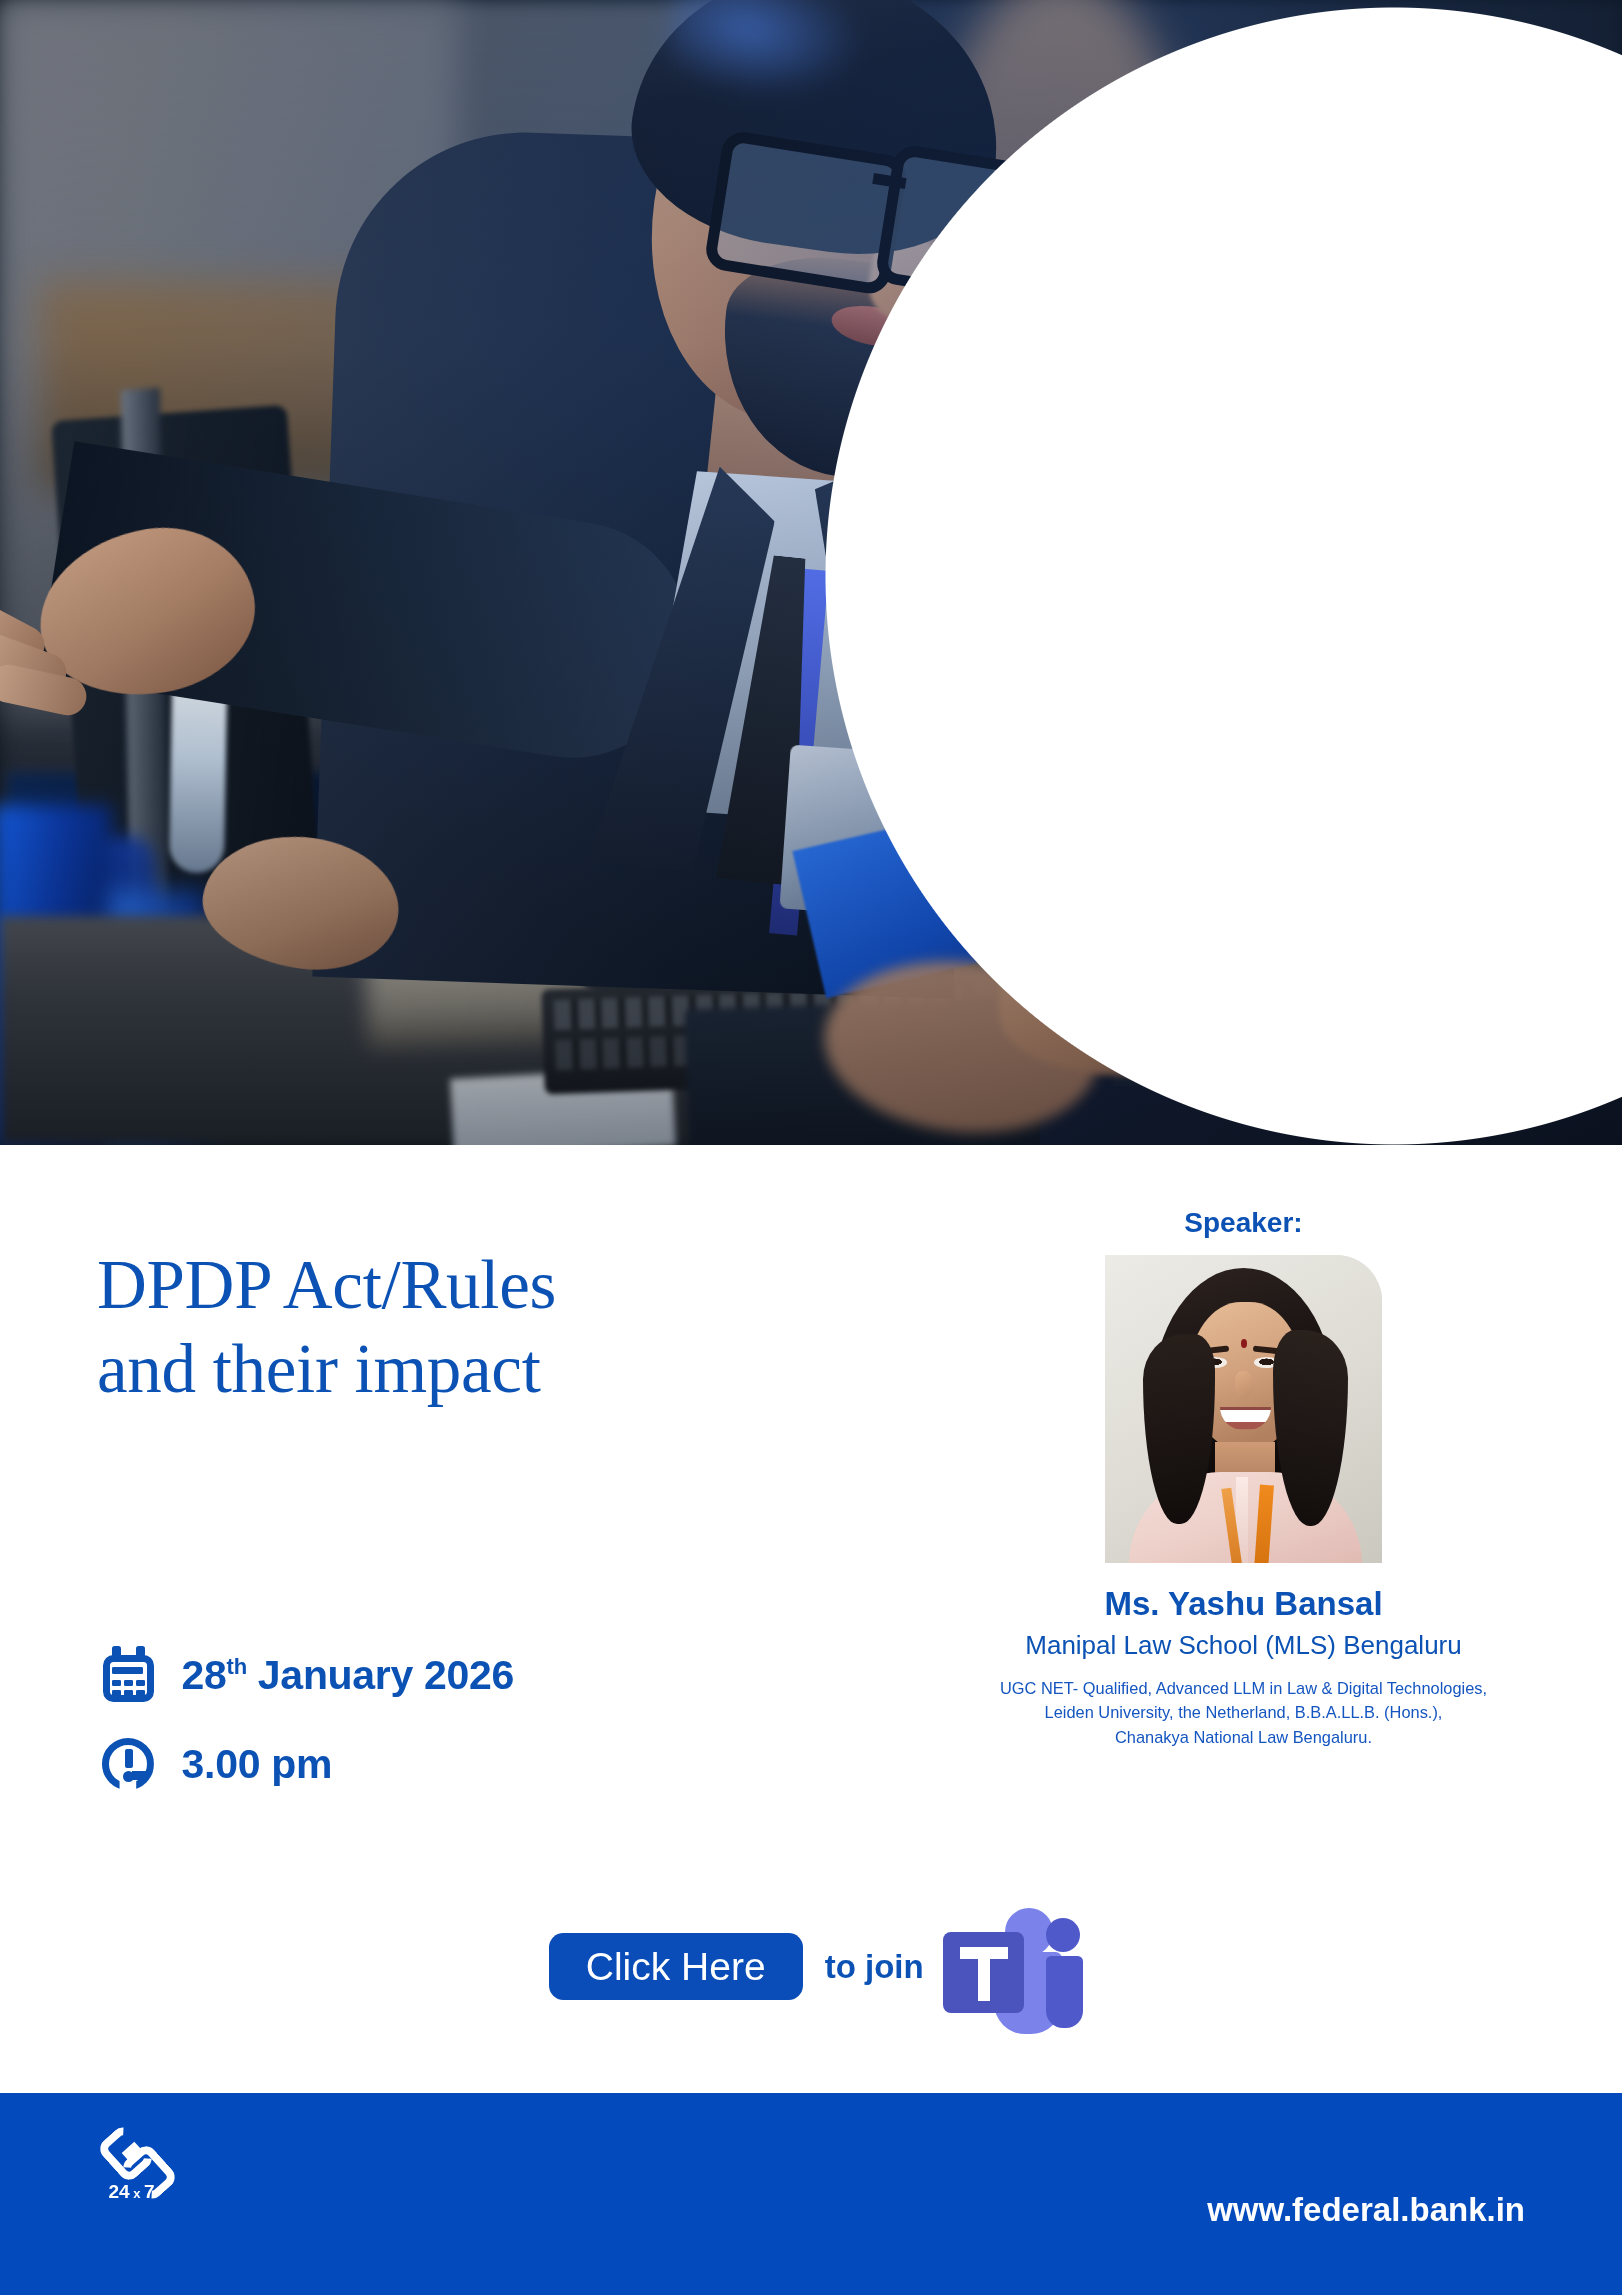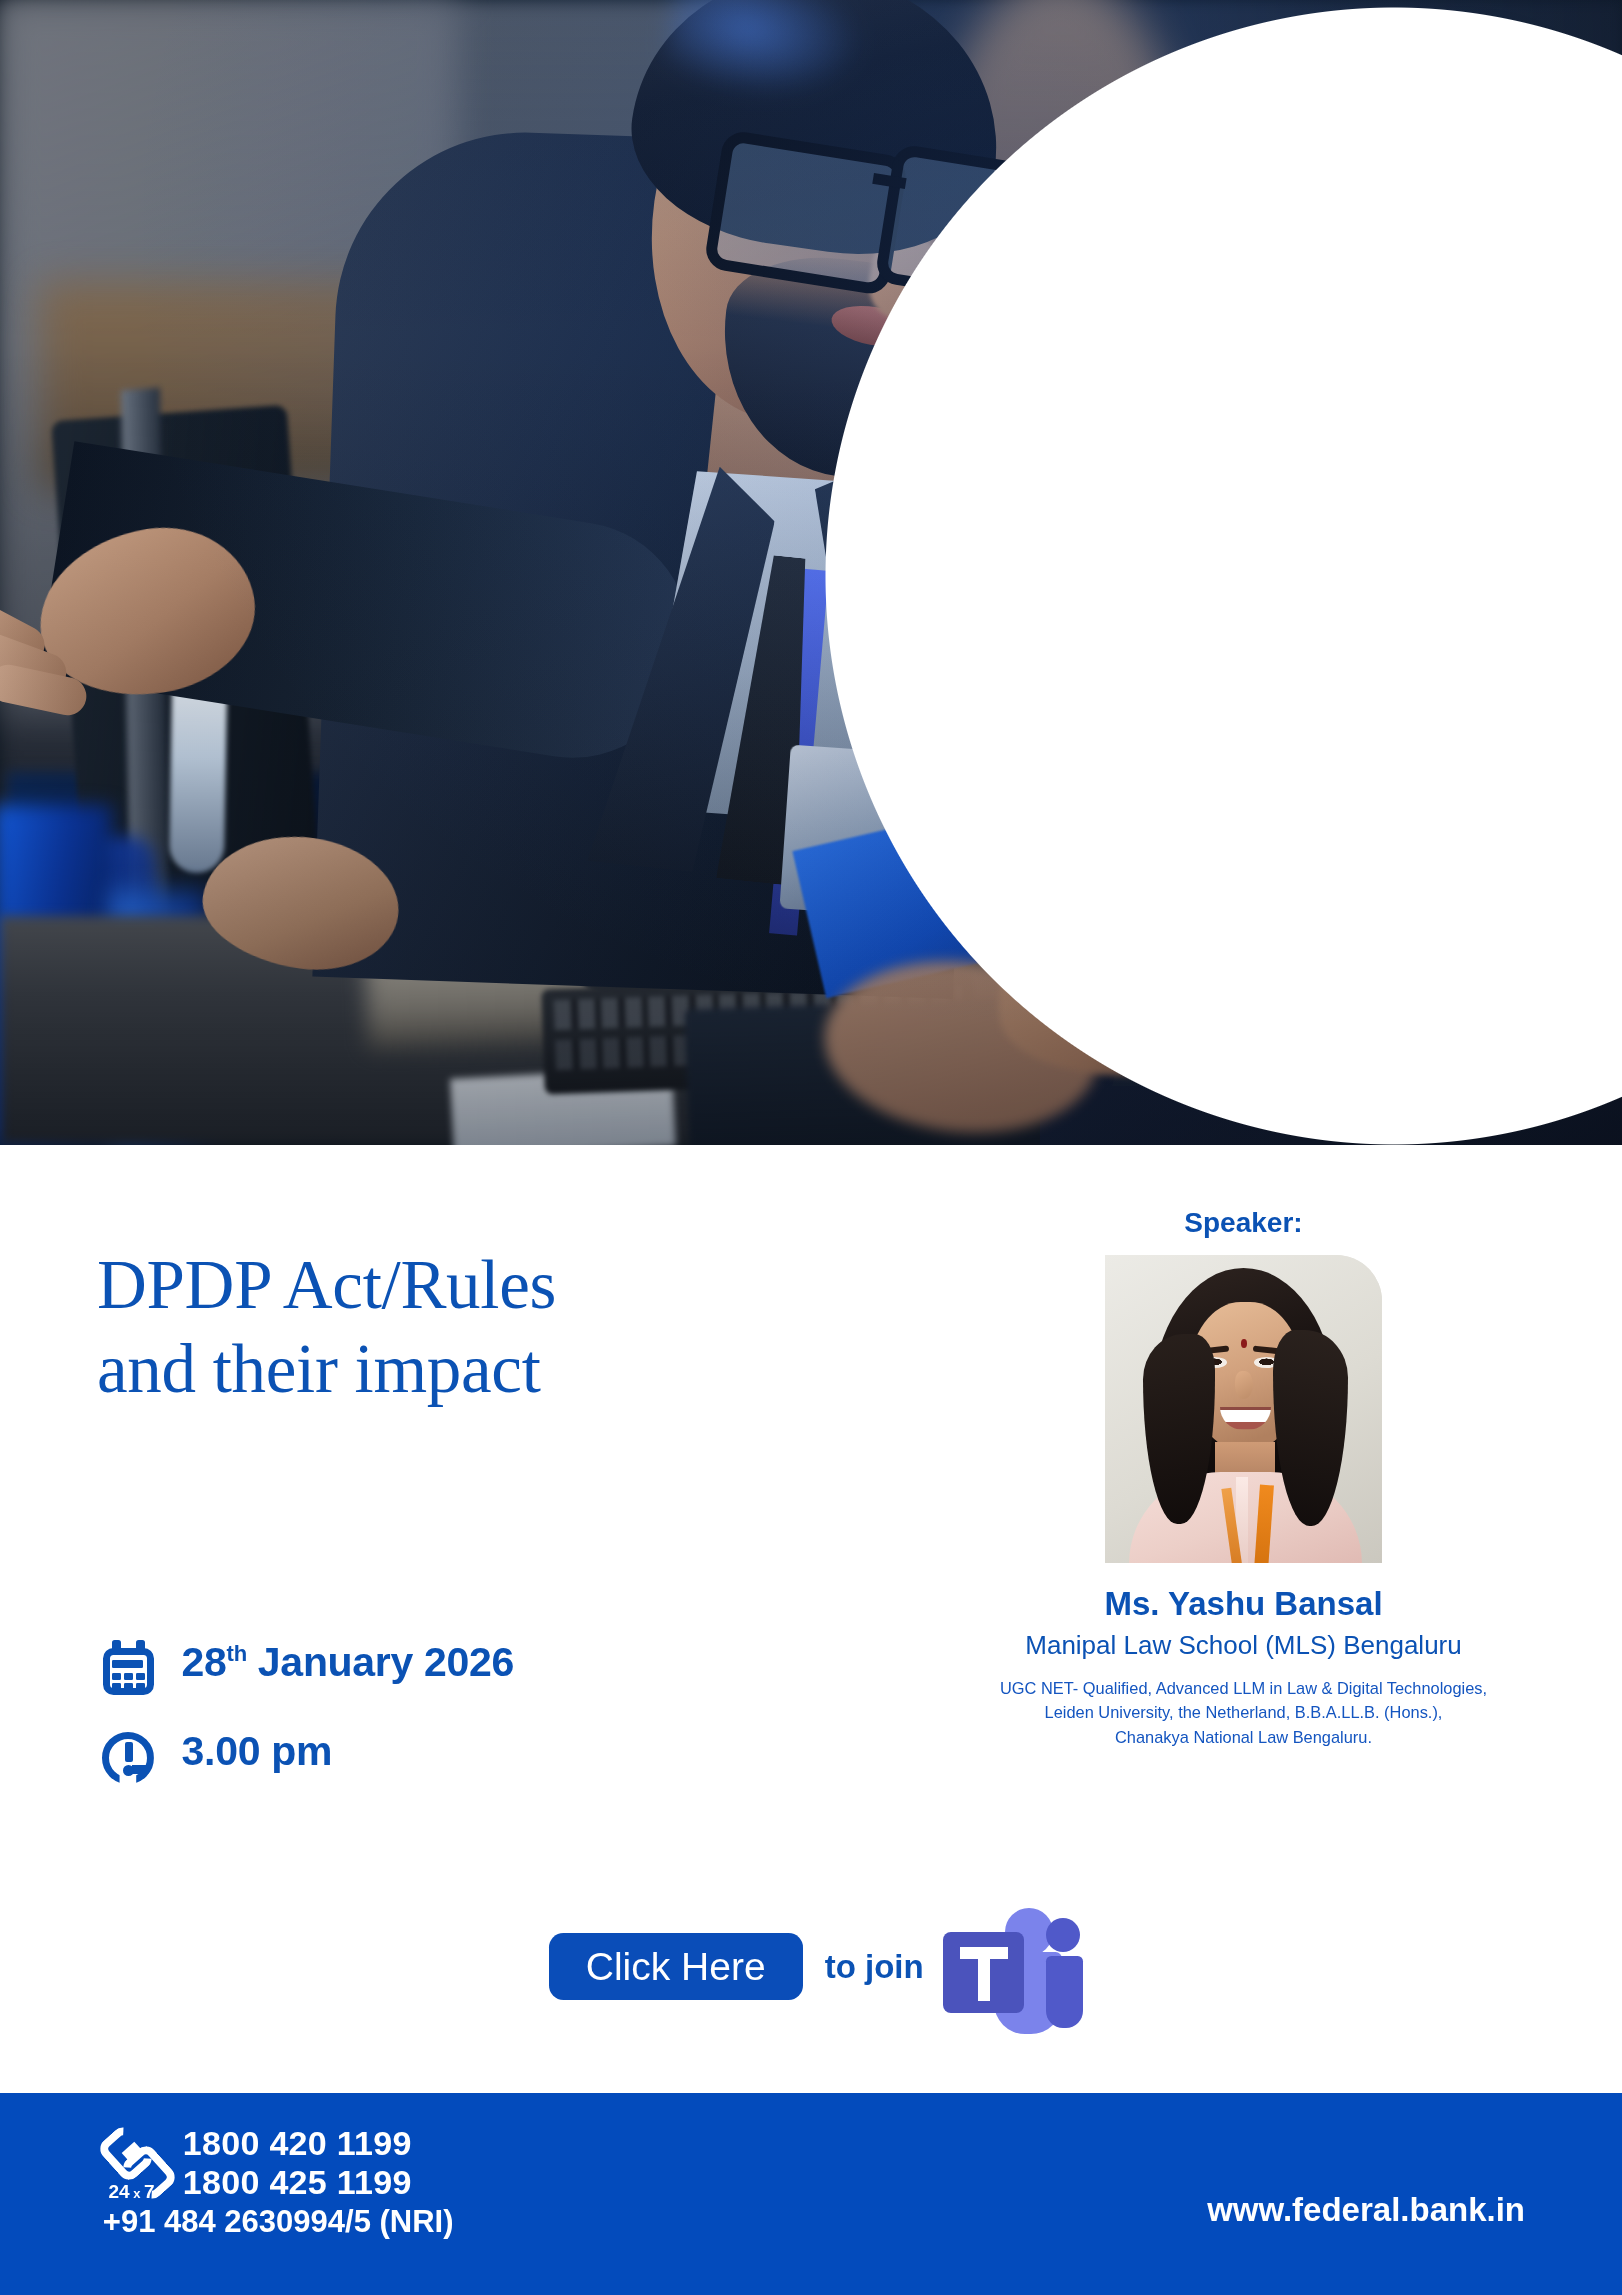--- a/index.html
+++ b/index.html
@@ -400,21 +400,21 @@
   .title{
     position:absolute;left:97px;top:1243px;width:772px;
     color:#0B52B4;
     font-family:"Liberation Serif", serif;
     font-size:69px;line-height:1.22;font-weight:400;
     letter-spacing:-0.3px;
   }
   .title .l{display:block;white-space:nowrap;}
 
   .meta{position:absolute;left:98px;top:1639px;}
-  .meta-row{display:flex;align-items:flex-start;height:73px;margin-bottom:15.7px;}
+  .meta-row{display:flex;align-items:center;height:73px;margin-bottom:15.7px;}
   .meta-ico{width:60px;height:60px;flex:0 0 60px;margin-right:23.6px;position:relative;}
   .meta-txt{
     font-size:41px;font-weight:bold;color:#0B52B4;
     font-family:"Liberation Sans", sans-serif;letter-spacing:-0.3px;white-space:nowrap;
   }
   .meta-txt sup{font-size:22px;vertical-align:super;}
 
   
   .cal-outer{position:absolute;left:4.6px;top:9.2px;width:51px;height:47px;border:7.2px solid #0B52B4;border-radius:10.5px;box-sizing:border-box;}
   .cal-tab{position:absolute;width:8.5px;height:13px;background:#0B52B4;border-radius:2.6px;top:0.7px;}
@@ -727,23 +727,18 @@
   <div class="footer">
     <div class="f-left">
       <div class="f-phone">
         <div class="ph">
           <div class="ph-b1"></div>
           <div class="ph-link"></div>
           <div class="ph-b2"></div>
         </div>
         <div class="f-247"><span style="font-size:19px">24</span><span> x </span><span style="font-size:19px">7</span></div>
       </div>
-      <div class="f-nums">
-        <div class="f-num">1800 420 1199</div>
-        <div class="f-num">1800 425 1199</div>
-        <div class="f-nri">+91 484 2630994/5 (NRI)</div>
-      </div>
     </div>
     <div class="f-site">www.federal.bank.in</div>
   </div>
 
 </div>
 
 
 </body></html>

